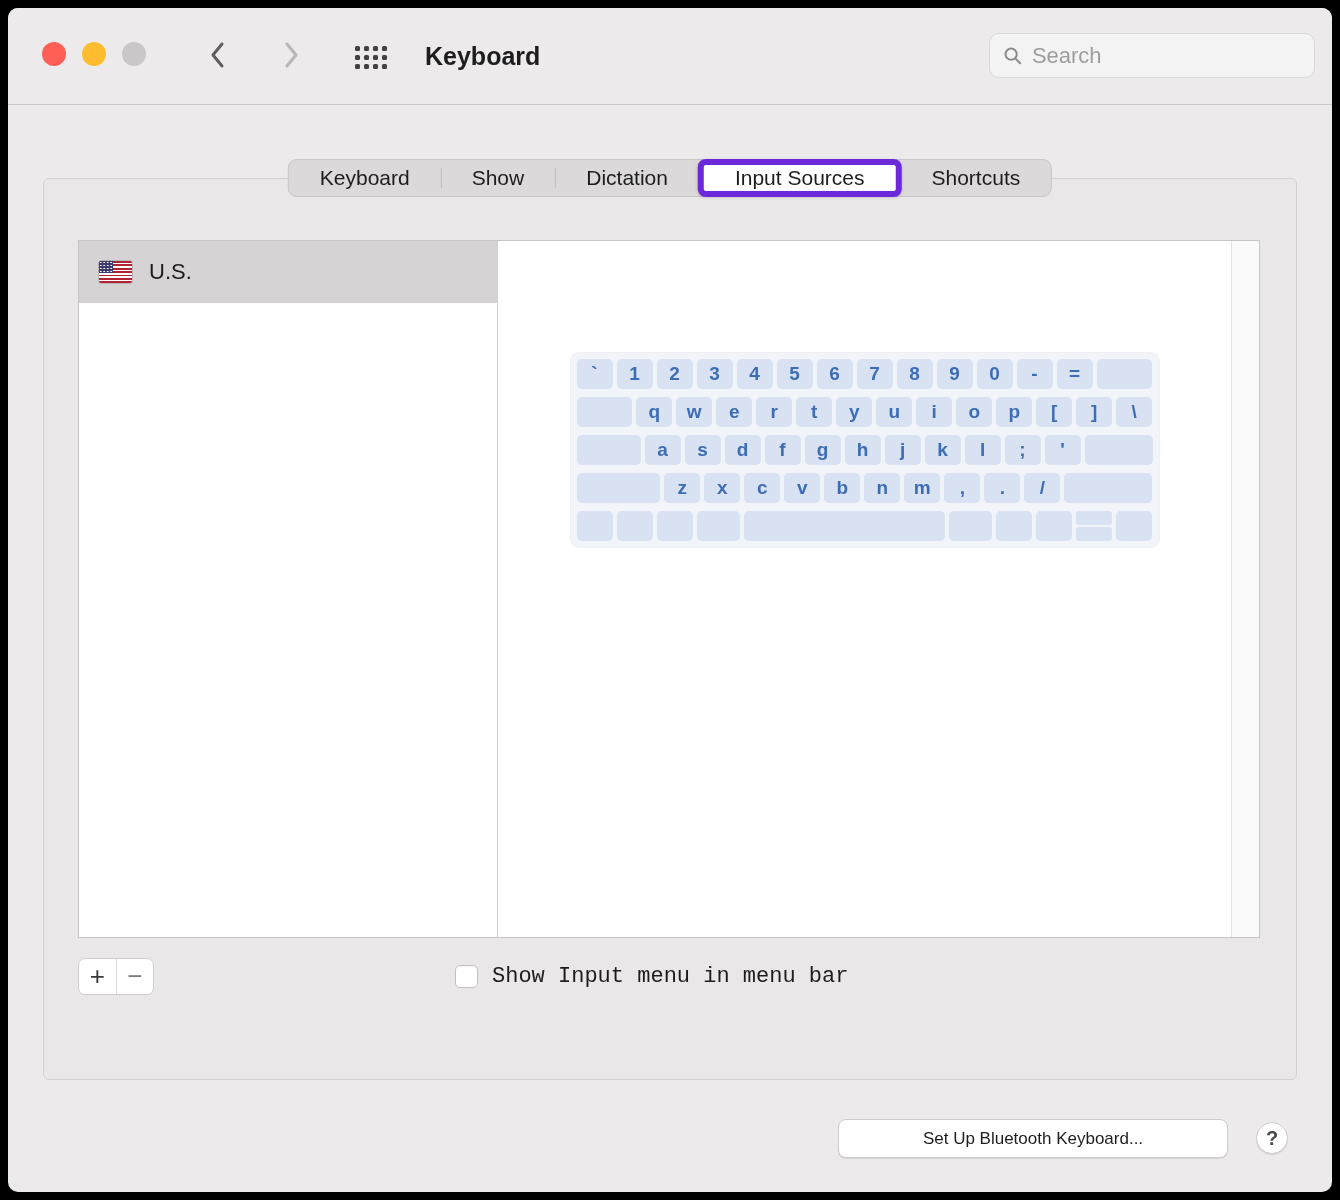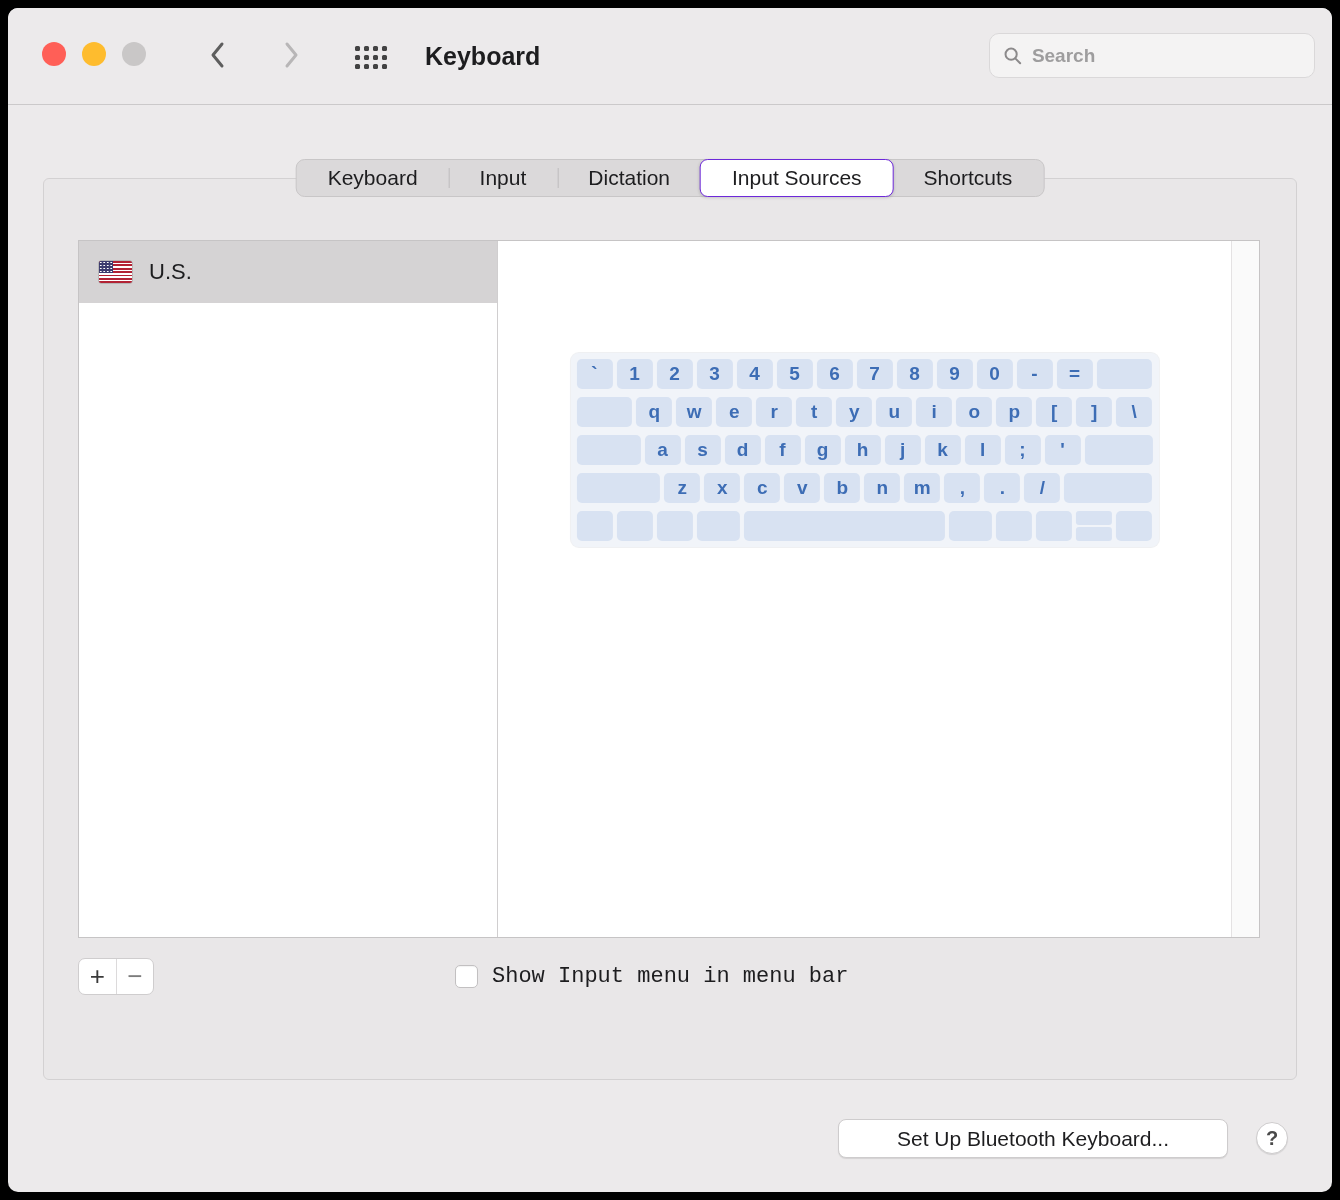--- a/index.html
+++ b/index.html
@@ -25,33 +25,33 @@
   .grid-ic { display:grid; grid-template-columns:repeat(4,5px); grid-gap:4px; }
   .grid-ic span { width:5px; height:5px; border-radius:1.5px; background:#424242; }
 
   .window-title { position:absolute; left:417px; top:0; height:97px; display:flex;
                   align-items:center; font-size:25px; font-weight:bold; color:#1D1D1F; }
 
   .search-field { position:absolute; right:17px; top:25px; width:326px; height:45px;
                   border-radius:10px; background:#F4F3F3; border:1px solid #DAD8D9;
                   display:flex; align-items:center; padding:0 13px; }
   .search-field input { border:none; background:transparent; outline:none;
-                  font-size:19px; color:#3C3C3C; width:100%; margin-left:9px;
-                  font-family:"Liberation Sans","DejaVu Sans",sans-serif;font-weight:bold; }
+                  font-size:22px; color:#3C3C3C; width:100%; margin-left:9px;
+                  font-family:"Liberation Sans","DejaVu Sans",sans-serif; }
   .search-field input::placeholder { color:#9E9D9E; }
 
   
   .tab-bar { position:absolute; top:151px; left:50%; transform:translateX(-50%);
              height:38px; display:flex; background:#DBD9DA; border:1px solid #C8C6C7;
              border-radius:9px; z-index:6; }
   .tab { display:flex; align-items:center; padding:0 31px; font-size:21px;
          color:#1D1D1F; position:relative; white-space:nowrap; }
   .tab + .tab::before { content:""; position:absolute; left:0; top:8px; bottom:8px;
          width:1px; background:#BEBCBD; }
-  .tab.selected { background:#FFFFFF; border:1px solid #6d28d9; border-radius:8px;
+  .tab.selected { background:#FFFFFF; border:6px solid #6d28d9; border-radius:8px;
          margin:-1px; box-shadow:0 1px 3px rgba(0,0,0,0.14); z-index:2; }
   .tab.selected::before, .tab.after-selected::before { display:none; }
 
   
   .group-panel { position:absolute; left:35px; top:170px; width:1254px; height:902px;
                  background:#E9E7E8; border:1px solid #D3D1D2; border-radius:6px; }
 
   
   .main-box { position:absolute; left:70px; top:232px; width:1182px; height:698px;
               background:#6d28d9; border:1px solid #C6C4C5; display:flex; z-index:3; }
@@ -94,21 +94,21 @@
 
   .checkbox-row { position:absolute; left:447px; top:950px; height:37px;
                   display:flex; align-items:center; z-index:4;font-family:Liberation Mono, monospace; }
   .checkbox { width:23px; height:23px; border-radius:5px; background:#FFFFFF;
               border:1px solid #C2C0C1; box-shadow:inset 0 1px 1px rgba(0,0,0,0.05); flex:none; }
   .checkbox-label { margin-left:14px; font-size:22px; color:#1D1D1F; }
 
   
   .bt-button { position:absolute; left:830px; top:1111px; width:390px; height:39px;
                background:#FFFFFF; border:1px solid #CECCCD; border-radius:8px;
-               font-size:21px; color:#1D1D1F; display:flex; align-items:center;
+               font-size:17px; color:#1D1D1F; display:flex; align-items:center;
                justify-content:center; box-shadow:0 1px 1px rgba(0,0,0,0.10); }
   .help-button { position:absolute; left:1248px; top:1114px; width:32px; height:32px;
                border-radius:50%; background:#FFFFFF; border:1px solid #CECCCD;
                display:flex; align-items:center; justify-content:center;
                font-size:20px; font-weight:bold; color:#4A4A4A;
                box-shadow:0 1px 1px rgba(0,0,0,0.10); }
 </style>
 </head>
 <body>
 
@@ -155,21 +155,21 @@
         <line x1="13.6" y1="13.6" x2="19" y2="19" stroke="#8C8A8B" stroke-width="2.2" stroke-linecap="round"></line>
       </svg>
       <input type="text" placeholder="Search" style="">
     </div>
   </div>
 
   <div class="group-panel"></div>
 
   <div class="tab-bar">
     <div class="tab">Keyboard</div>
-    <div class="tab">Input</div>
+    <div class="tab">Show</div>
     <div class="tab">Dictation</div>
     <div class="tab selected">Input Sources</div>
     <div class="tab after-selected">Shortcuts</div>
   </div>
 
   <div class="main-box">
     <div class="source-list">
       <div class="source-item selected">
         <span class="us-flag"></span>
         <span class="source-label">U.S.</span>

